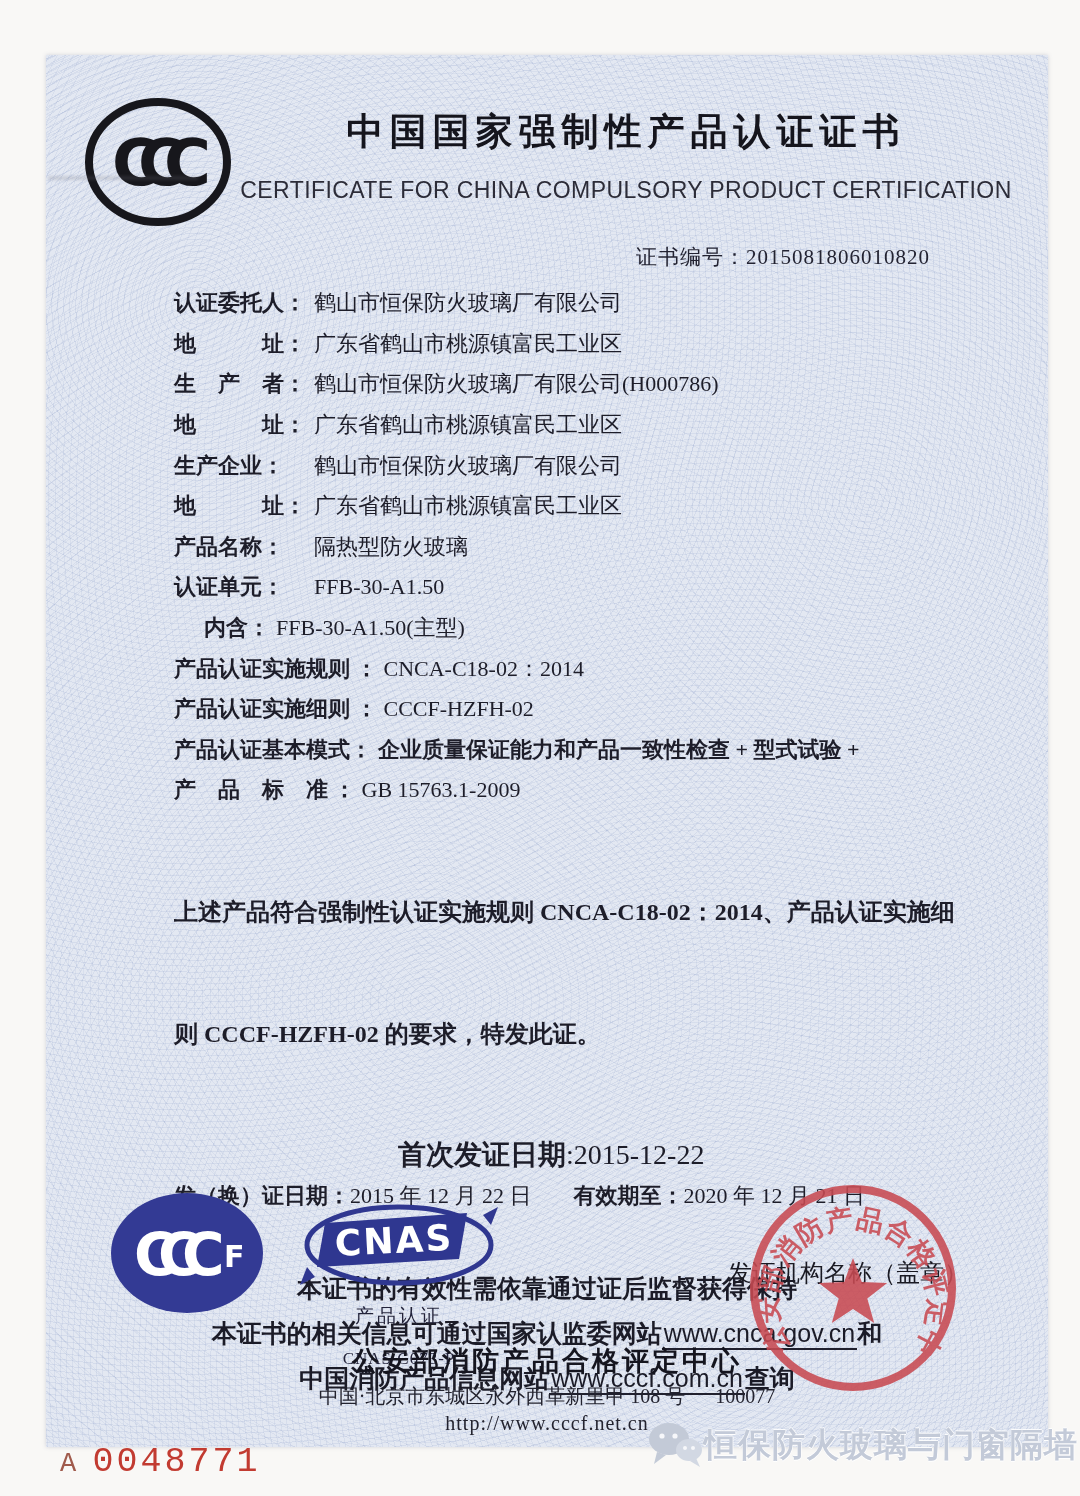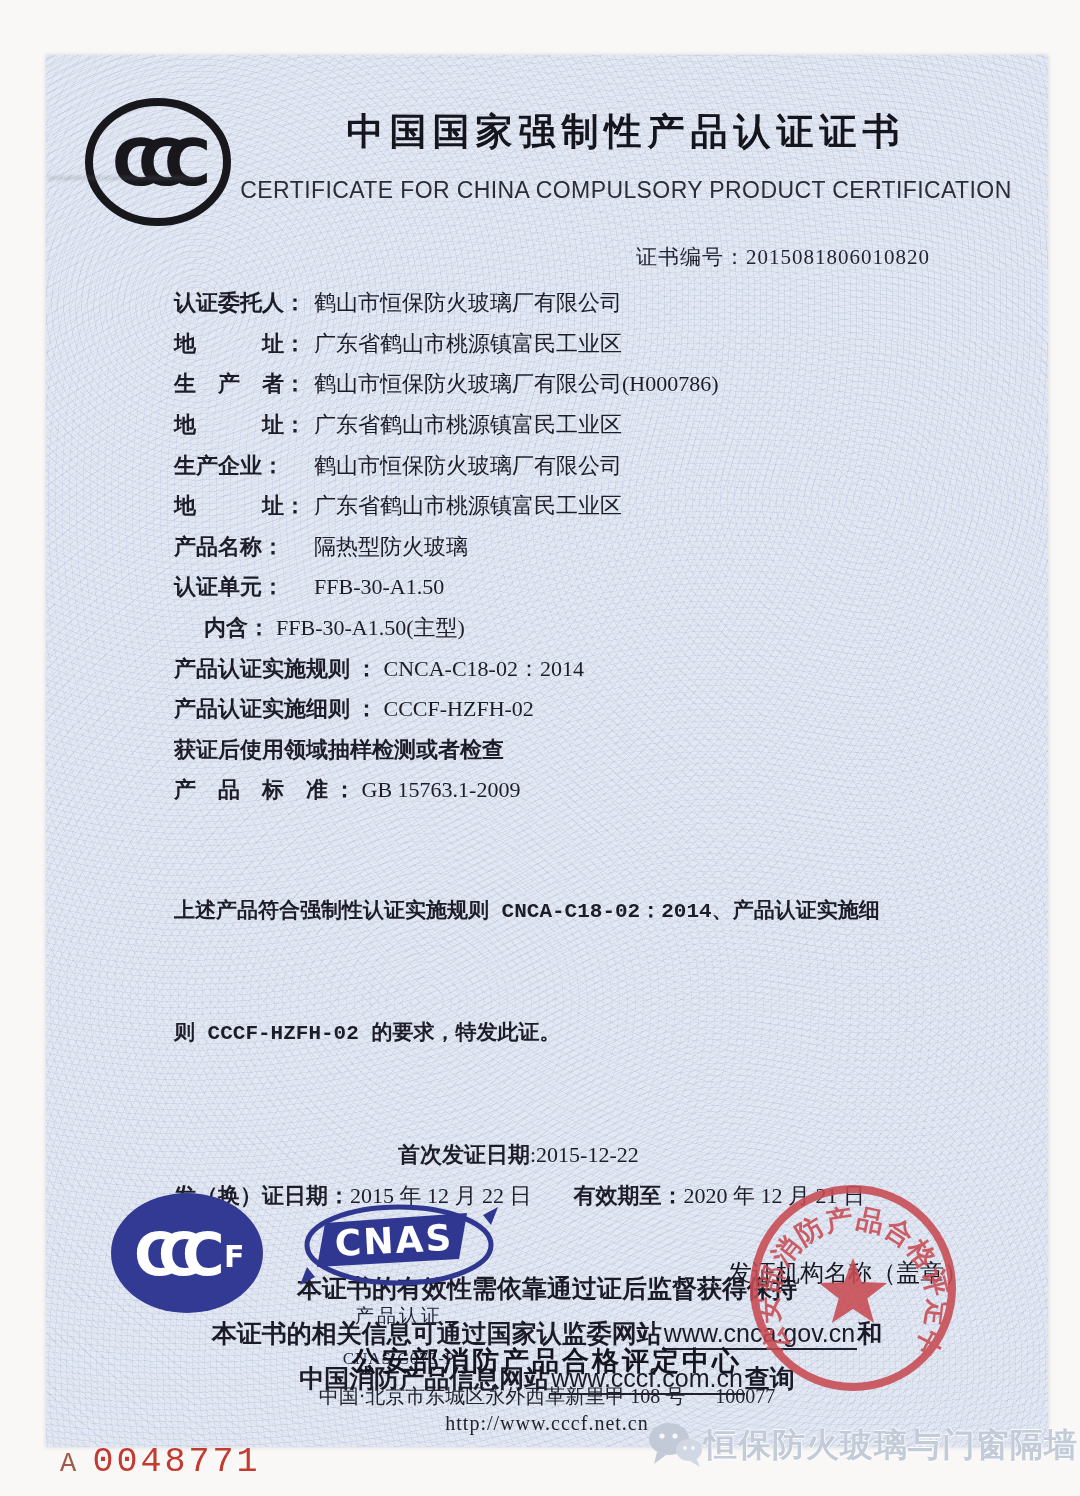--- a/index.html
+++ b/index.html
@@ -34,22 +34,22 @@
     color:#232332;letter-spacing:1px;white-space:pre;}
   
   .fields{margin-top:12px;padding-left:128px;font-size:22px;font-family:Liberation Serif, serif;}
   .frow{height:40.6px;display:flex;align-items:center;white-space:pre;}
   .flabel{font-weight:bold;white-space:pre;}
   .fvalue{white-space:pre;margin-left:6px;}
   .minw .flabel{display:inline-block;min-width:134px;}
   .sub{padding-left:30px;}
   .bold-val .fvalue{font-weight:bold;}
   .cont .fvalue{font-weight:bold;margin-left:0;}
-  .statement{padding-left:128px;font-size:21px;font-weight:bold;line-height:40.6px;white-space:pre;font-family:Liberation Mono, monospace;}
-  .first-issue{padding-left:352px;font-size:22px;line-height:40.6px;white-space:pre;}
+  .statement{padding-left:128px;font-size:24px;font-weight:bold;line-height:40.6px;white-space:pre;}
+  .first-issue{padding-left:352px;font-size:28px;line-height:40.6px;white-space:pre;}
   .first-issue .flabel{font-weight:bold;}
   .issue-line{padding-left:128px;font-size:22px;line-height:40.6px;white-space:pre;}
   .issue-line .gap{margin-left:42px;}
   
   .notice{margin-top:50px;text-align:center;font-size:25px;font-weight:bold;line-height:44px;color:#1b1b27;}
   .url{font-family:"Liberation Sans","DejaVu Sans",sans-serif;font-weight:normal;
     border-bottom:2px solid #20202e;padding:0 2px 1px 2px;}
   
   .cccf-logo{position:absolute;left:62px;top:1136px;width:158px;height:124px;}
   .cnas-block{position:absolute;left:248px;top:1140px;width:210px;text-align:center;}
@@ -100,21 +100,21 @@
       <div class="frow minw"><span class="flabel">地　　　址：</span><span class="fvalue">广东省鹤山市桃源镇富民工业区</span></div>
       <div class="frow minw"><span class="flabel">生　产　者：</span><span class="fvalue">鹤山市恒保防火玻璃厂有限公司(H000786)</span></div>
       <div class="frow minw"><span class="flabel">地　　　址：</span><span class="fvalue">广东省鹤山市桃源镇富民工业区</span></div>
       <div class="frow minw"><span class="flabel">生产企业：</span><span class="fvalue">鹤山市恒保防火玻璃厂有限公司</span></div>
       <div class="frow minw"><span class="flabel">地　　　址：</span><span class="fvalue">广东省鹤山市桃源镇富民工业区</span></div>
       <div class="frow minw"><span class="flabel">产品名称：</span><span class="fvalue">隔热型防火玻璃</span></div>
       <div class="frow minw"><span class="flabel">认证单元：</span><span class="fvalue">FFB-30-A1.50</span></div>
       <div class="frow sub"><span class="flabel">内含：</span><span class="fvalue">FFB-30-A1.50(主型)</span></div>
       <div class="frow"><span class="flabel">产品认证实施规则 ：</span><span class="fvalue">CNCA-C18-02：2014</span></div>
       <div class="frow"><span class="flabel">产品认证实施细则 ：</span><span class="fvalue">CCCF-HZFH-02</span></div>
-      <div class="frow cont"><span class="fvalue">获证后使用领域抽样检测或者检查</span></div>
+      <div class="frow bold-val"><span class="flabel">产品认证基本模式：</span><span class="fvalue">企业质量保证能力和产品一致性检查 + 型式试验 +</span></div>
       <div class="frow"><span class="flabel">产　品　标　准 ：</span><span class="fvalue">GB 15763.1-2009</span></div>
     </div>
 
     <div class="statement">
       <div>上述产品符合强制性认证实施规则 CNCA-C18-02：2014、产品认证实施细</div>
       <div>则 CCCF-HZFH-02 的要求，特发此证。</div>
     </div>
 
     <div class="first-issue"><span class="flabel">首次发证日期</span><span>:2015-12-22</span></div>
 

